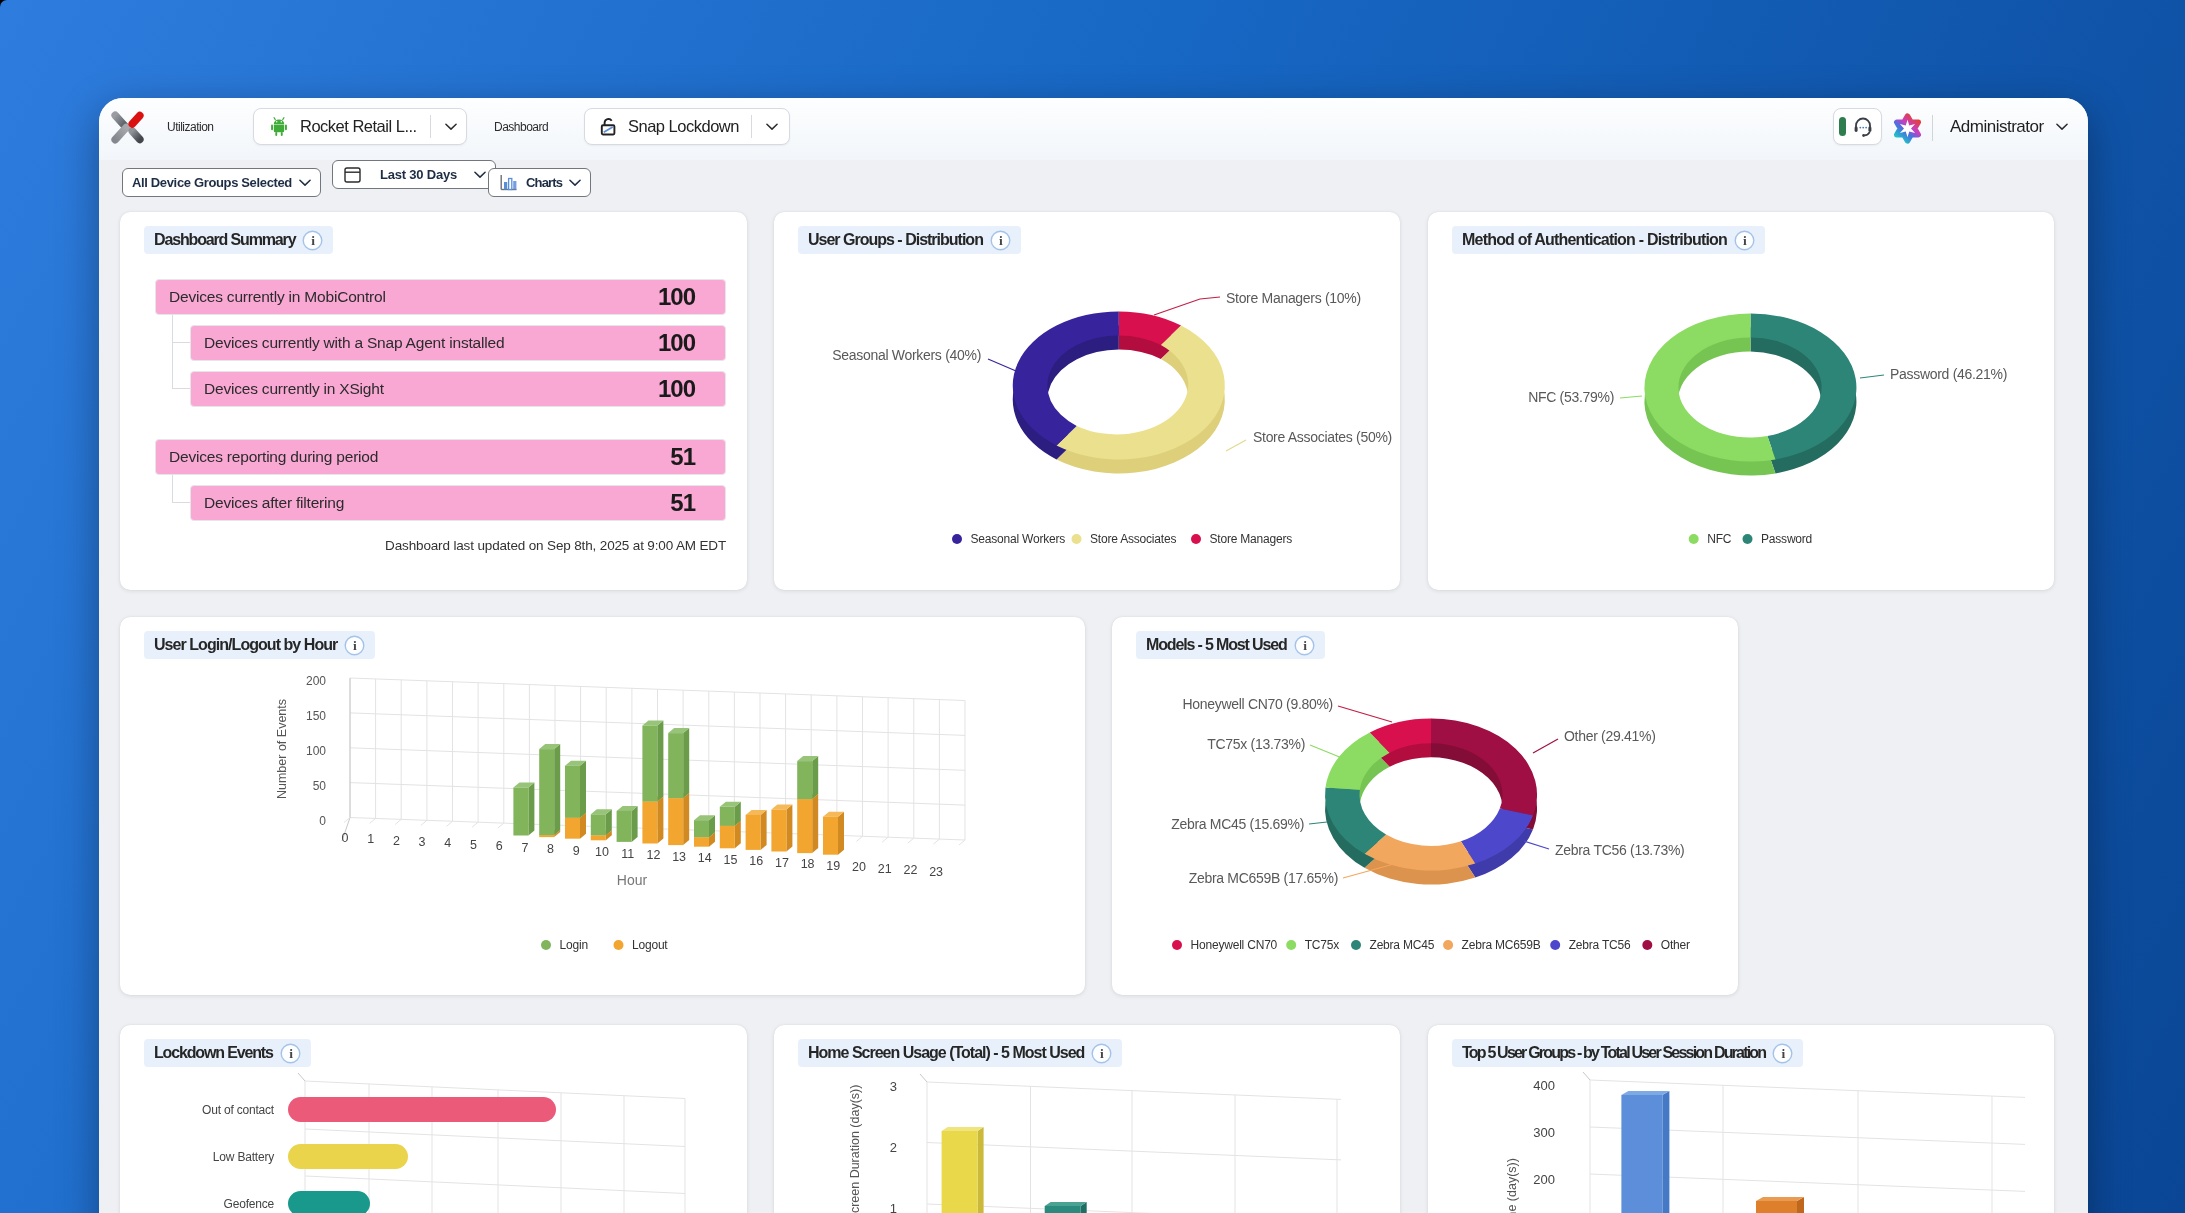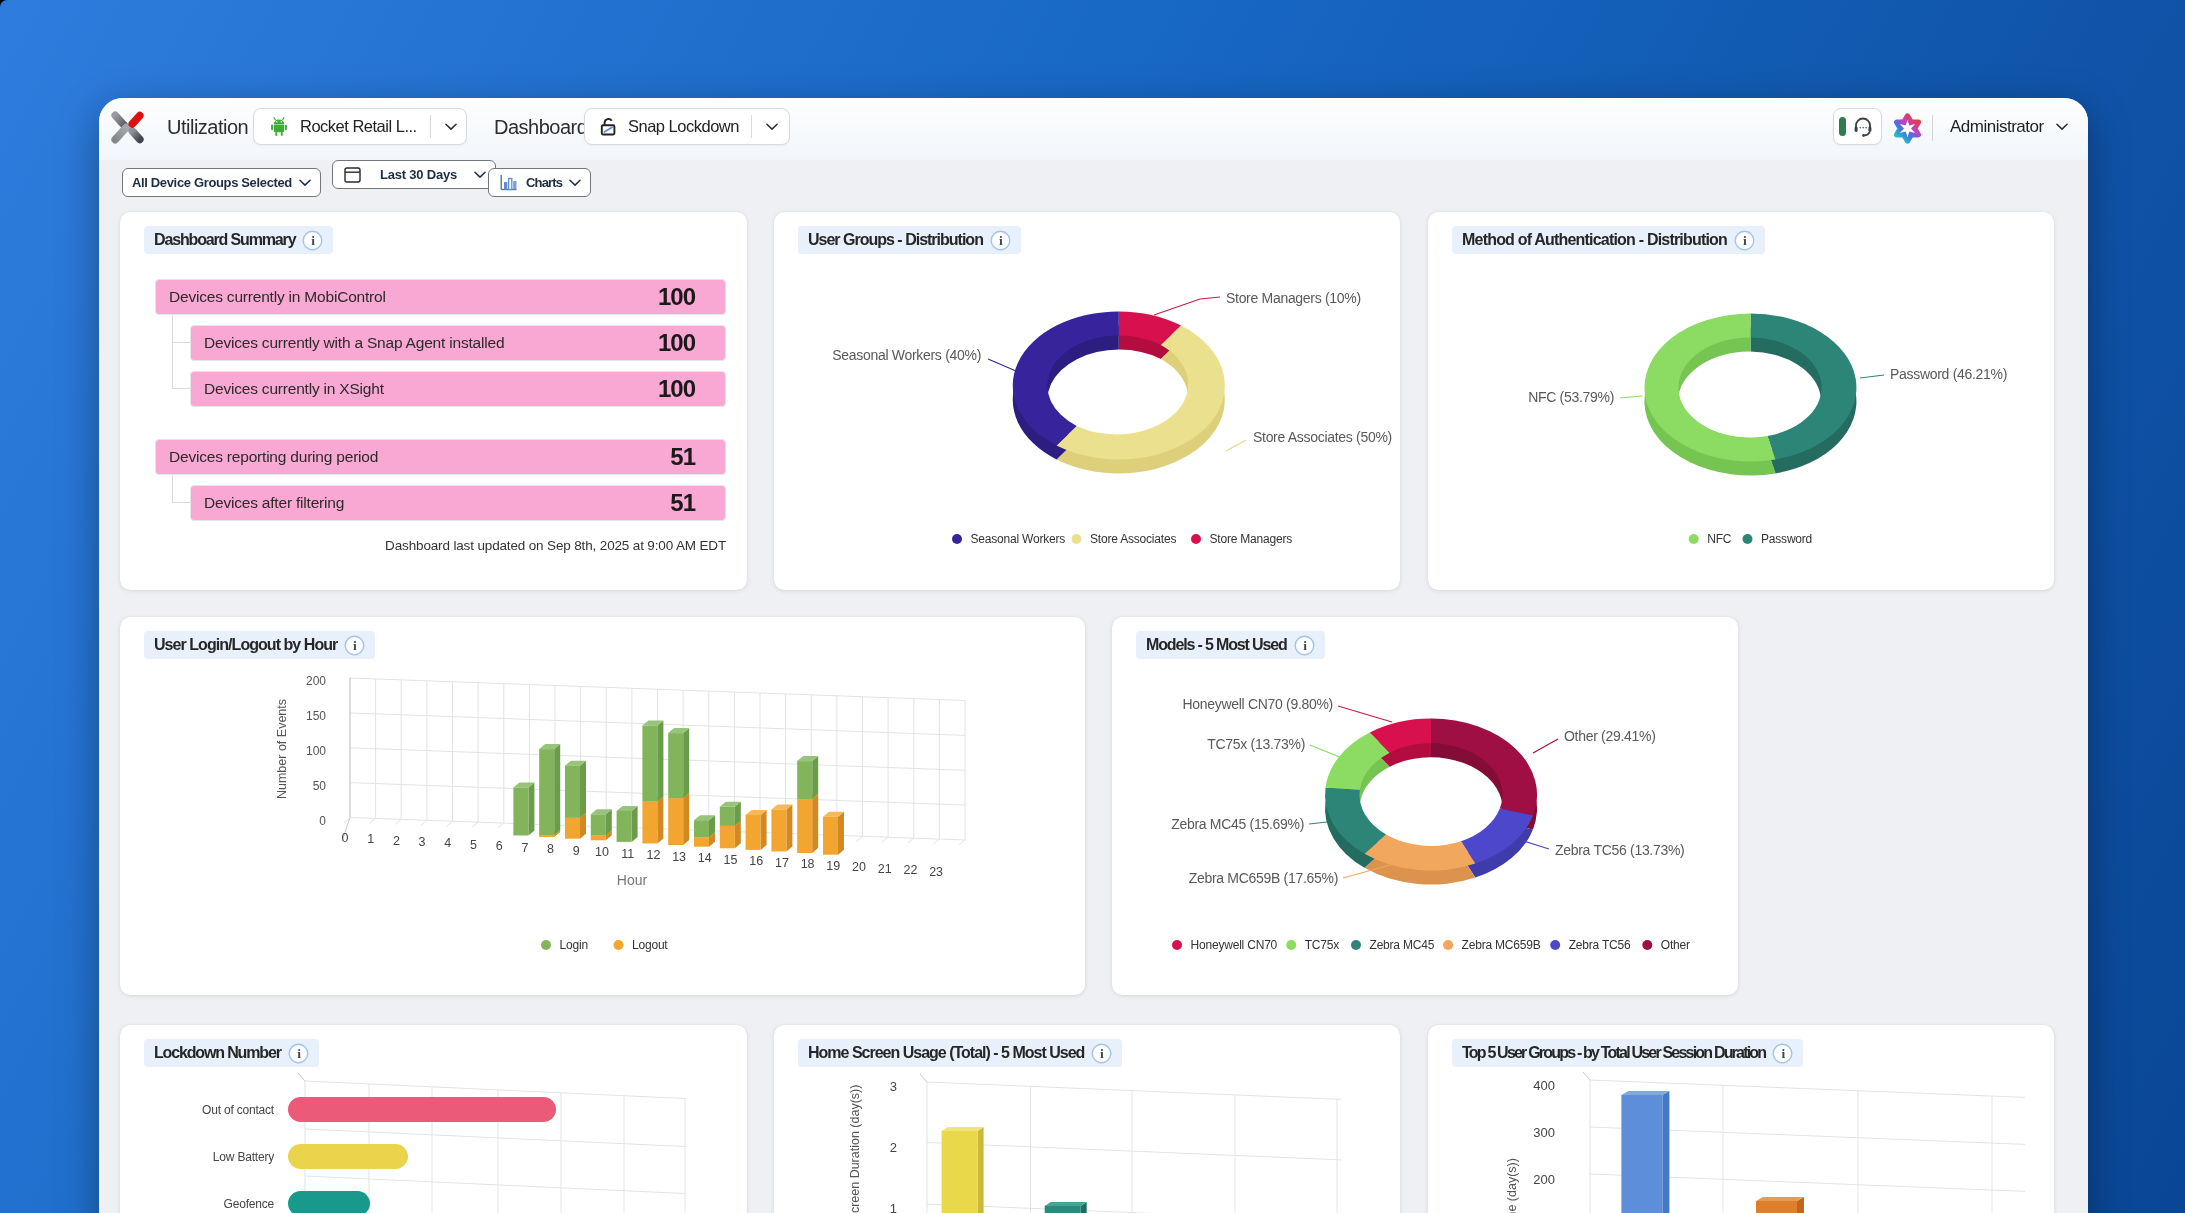--- a/index.html
+++ b/index.html
@@ -3,21 +3,21 @@
 <style>
 * { margin:0; padding:0; box-sizing:border-box; }
 html,body { width:2185px; height:1213px; overflow:hidden; background:#000; }
 body { font-family:"Liberation Sans", sans-serif; }
 #bg { position:absolute; inset:0; background:linear-gradient(118deg,#2e7cdd 0%,#1767c4 42%,#0a4695 100%); border-radius:7px 0 0 0; }
 #win { position:absolute; left:99px; top:98px; width:1989px; height:1400px; background:#eef0f3; border-radius:24px 24px 0 0; box-shadow:0 12px 40px rgba(0,0,0,.35); }
 #hdr { position:absolute; left:0; top:0; width:100%; height:62px; background:linear-gradient(#fdfeff,#f2f6fa); border-radius:24px 24px 0 0; }
 .hitem { position:absolute; display:flex; align-items:center; }
 .ddl { position:absolute; height:37px; background:#fff; border:1px solid #d7dbe1; border-radius:8px; box-shadow:0 1px 2px rgba(30,40,60,.06); display:flex; align-items:center; }
 .ddl .dv { width:1px; height:23px; background:#d7dbe1; }
-.hlabel { font-size:20px; letter-spacing:-0.5px; color:#2d2d2d; }
+.hlabel { font-size:12px; letter-spacing:-0.5px; color:#2d2d2d; }
 .btn { position:absolute; height:29px; background:#fff; border:1px solid #72777d; border-radius:6px; display:flex; align-items:center; gap:7px; padding:0 9px; font-size:13px; letter-spacing:-0.85px; font-weight:bold; color:#1d2d44; white-space:nowrap; }
 .card { position:absolute; background:#fff; border-radius:10px; box-shadow:0 1px 4px rgba(25,39,62,.10), 0 0 1px rgba(25,39,62,.12); overflow:hidden; }
 .pill { position:absolute; left:24px; top:14px; display:inline-flex; align-items:center; gap:7px; background:#e8f1fb; border-radius:4px; padding:0 10px; font-size:16px; letter-spacing:-1.15px; font-weight:bold; color:#262626; height:28px; }
 .pill span { white-space:nowrap; }
 .srow { position:absolute; height:36px; border:1px solid #e4e6e9; border-radius:4px; background:#f9a8d4; display:flex; align-items:center; padding:0 13px; font-size:15.5px; letter-spacing:-0.2px; color:#2b2b2b; }
 .srow b { margin-left:auto; margin-right:17px; font-size:24px; font-weight:bold; color:#1a1a1a; letter-spacing:-1px; }
 .tree { position:absolute; border-left:1px solid #d9dbde; border-bottom:1px solid #d9dbde; width:18px; }
 svg { display:block; }
 </style></head>
 <body>
@@ -433,21 +433,21 @@
 <circle cx="443.2" cy="328" r="5" fill="#4d48cb"></circle>
 <text x="456.7" y="332.3" font-size="12" fill="#333" letter-spacing="-0.2">Zebra TC56</text>
 <circle cx="535.3" cy="328" r="5" fill="#a00f43"></circle>
 <text x="548.8" y="332.3" font-size="12" fill="#333" letter-spacing="-0.2">Other</text>
 </svg>
         </div>
   </div>
 
   <div class="card" style="left:21px; top:927px; width:627px; height:378px;">
     <div class="pill">
-          <span>Lockdown Number</span>
+          <span>Lockdown Events</span>
           <svg class="infoi" width="21" height="21" viewBox="0 0 21 21">
             <circle cx="10.5" cy="10.5" r="9.3" fill="#fdfeff" stroke="#a5c3e9" stroke-width="1.4"></circle>
             <text x="10.5" y="15" font-family="Liberation Serif, serif" font-weight="bold" font-size="13.5" fill="#454545" text-anchor="middle">i</text>
           </svg>
         </div>
     <div style="position:absolute; left:0; top:0;">
           <svg width="627" height="378" font-family="Liberation Sans, sans-serif">
 <line x1="185.0" y1="56" x2="565" y2="73.5" stroke="#e3e3e3" stroke-width="1"></line>
 <line x1="185.0" y1="104" x2="565" y2="121.5" stroke="#e3e3e3" stroke-width="1"></line>
 <line x1="185.0" y1="151" x2="565" y2="168.5" stroke="#e3e3e3" stroke-width="1"></line>

